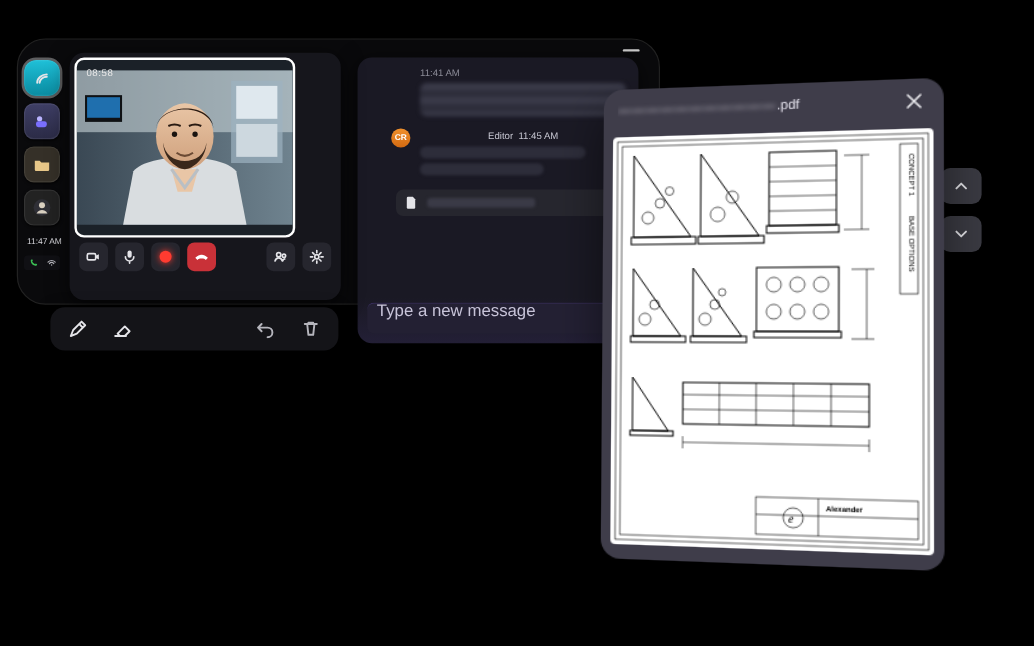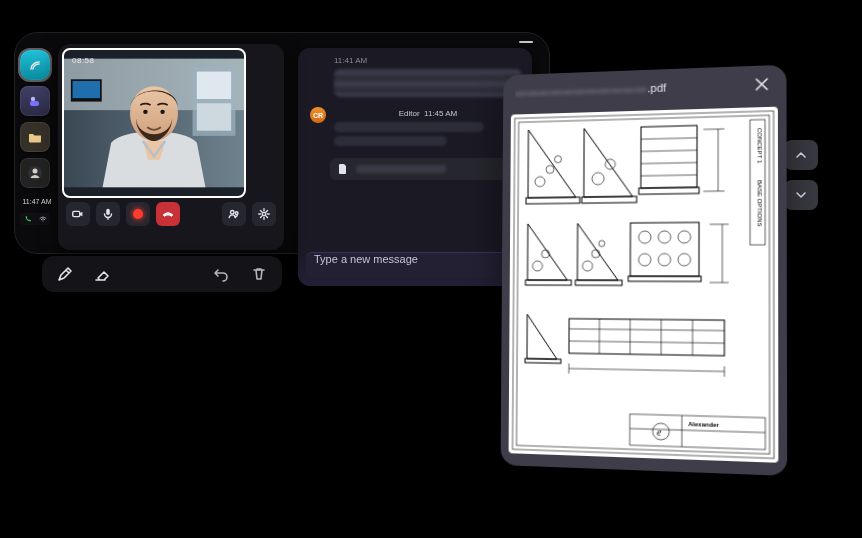--- a/index.html
+++ b/index.html
@@ -46,37 +46,37 @@
   .anno-bar { position:absolute; left:42px; top:256px; width:240px; height:36px; background:#141418;
               border-radius:12px; display:flex; align-items:center; gap:16px; padding:0 12px;
               box-shadow: 0 4px 14px rgba(0,0,0,.5); z-index:4; }
   .anno-bar .tool { width:22px; height:22px; display:flex; align-items:center; justify-content:center; }
   .anno-bar .grow { flex:1; }
 
   
   .chat-panel { position:absolute; left:298px; top:48px; width:234px; height:238px;
                 background: linear-gradient(#1a1924 0%, #1a1924 84%, #231f36 100%);
                 border-radius:12px; box-shadow: 0 4px 18px rgba(0,0,0,.6); z-index:2; color:#b9b9c4; font-size:9px; }
-  .msg { margin:8px 10px 12px 36px; }
+  .msg { margin:8px 10px 12px 52px; }
   .ts { color:#8b8b97; font-size:8px; margin-bottom:4px; filter:blur(.3px); }
   .bubble { background:#2d2d3a; border-radius:6px; padding:6px 8px; filter: blur(1.6px); color:transparent;
             background-image: repeating-linear-gradient(#3a3a49 0 6px, transparent 6px 12px); height:28px; }
   .msg2 { position:relative; }
   .avatar { position:absolute; left:-24px; top:-2px; width:16px; height:16px; border-radius:50%;
             background: linear-gradient(#f0902c,#d36a12); display:flex; align-items:center; justify-content:center;
             color:#fff; font-size:7px; font-weight:600; }
   .line-name { color:#c7c7d2; font-size:8px; filter: blur(.3px); text-align: center; }
   .thin-bubble { background:#2d2d3a; border-radius:6px; height:10px; margin-top:4px; width:80%; filter:blur(1.2px); }
   .attach-row { display:flex; align-items:center; gap:6px; margin:8px 10px 8px 32px;
                 background:#26262e; border-radius:6px; padding:4px 6px; }
   .attach-icon { width:14px; height:14px; display:flex; align-items:center; justify-content:center; }
   .attach-name { height:8px; width:90px; background:#3a3a46; border-radius:3px; filter:blur(1.5px); }
   .chat-input { position:absolute; left:8px; right:8px; bottom:8px; height:26px; border-radius:6px;
-                background:#232033; display:flex; align-items:flex-start; padding:0 8px;
-                border-top:1px solid #3a2f5f; font-size:11px; color:#c7c3d8; }
+                background:#232033; display:flex; align-items:flex-end; padding:12px 8px;
+                border-top:1px solid #3a2f5f; font-size:14px; color:#c7c3d8; }
 
   
   .pdf-panel { position:absolute; left:502px; top:74px; width:276px; height:390px;
                background:#3f3d4a; border-radius:16px; box-shadow: 0 20px 40px rgba(0,0,0,.5);
                transform: perspective(1100px) rotateY(-12deg) rotateX(2deg); transform-origin: left center;
                z-index:5; overflow:hidden; }
   .pdf-header { height:36px; display:flex; align-items:center; padding:0 12px; }
   .pdf-title { color:#e4e2ec; font-size:11px; font-weight:500; filter:blur(.3px); flex:1;
                white-space:nowrap; overflow:hidden; text-overflow:ellipsis; padding-right:8px;}
   .close-x { width:22px; height:22px; display:flex; align-items:center; justify-content:center; cursor:pointer; }

